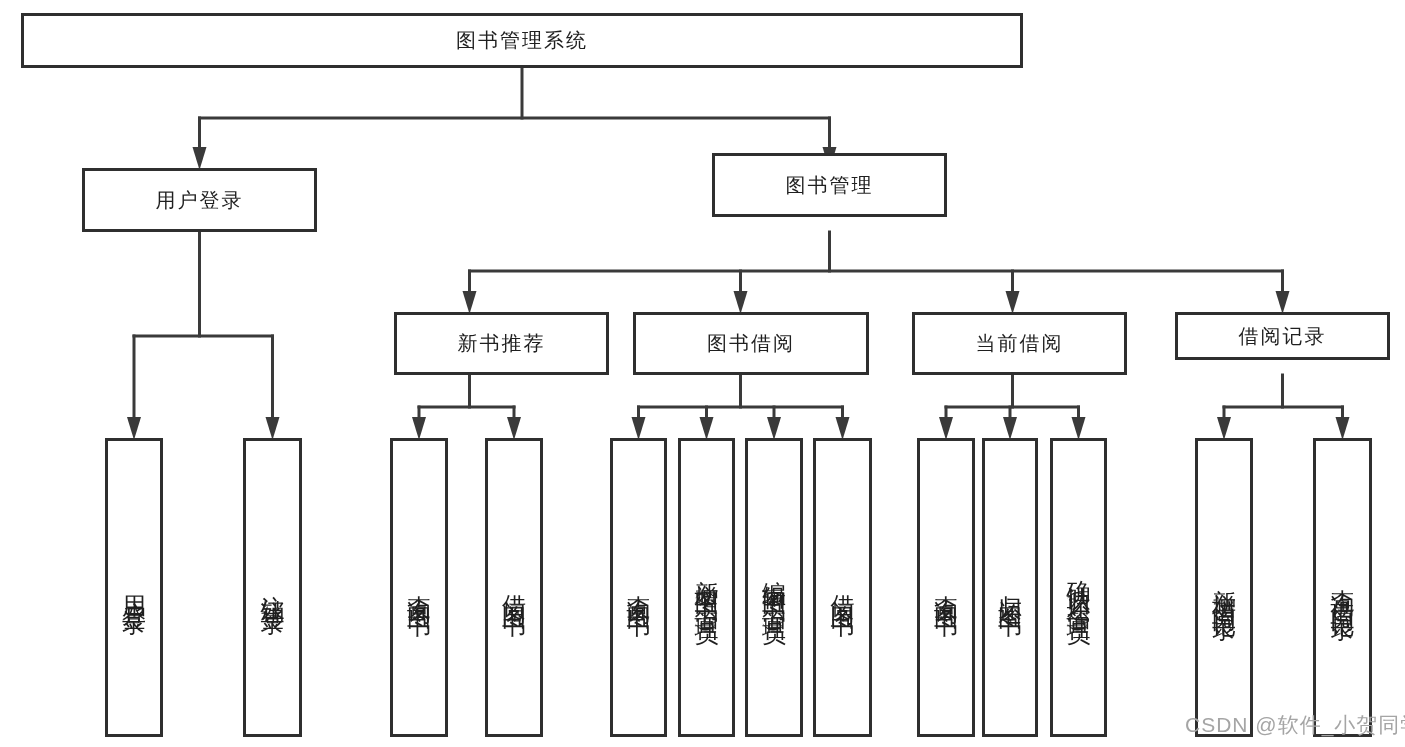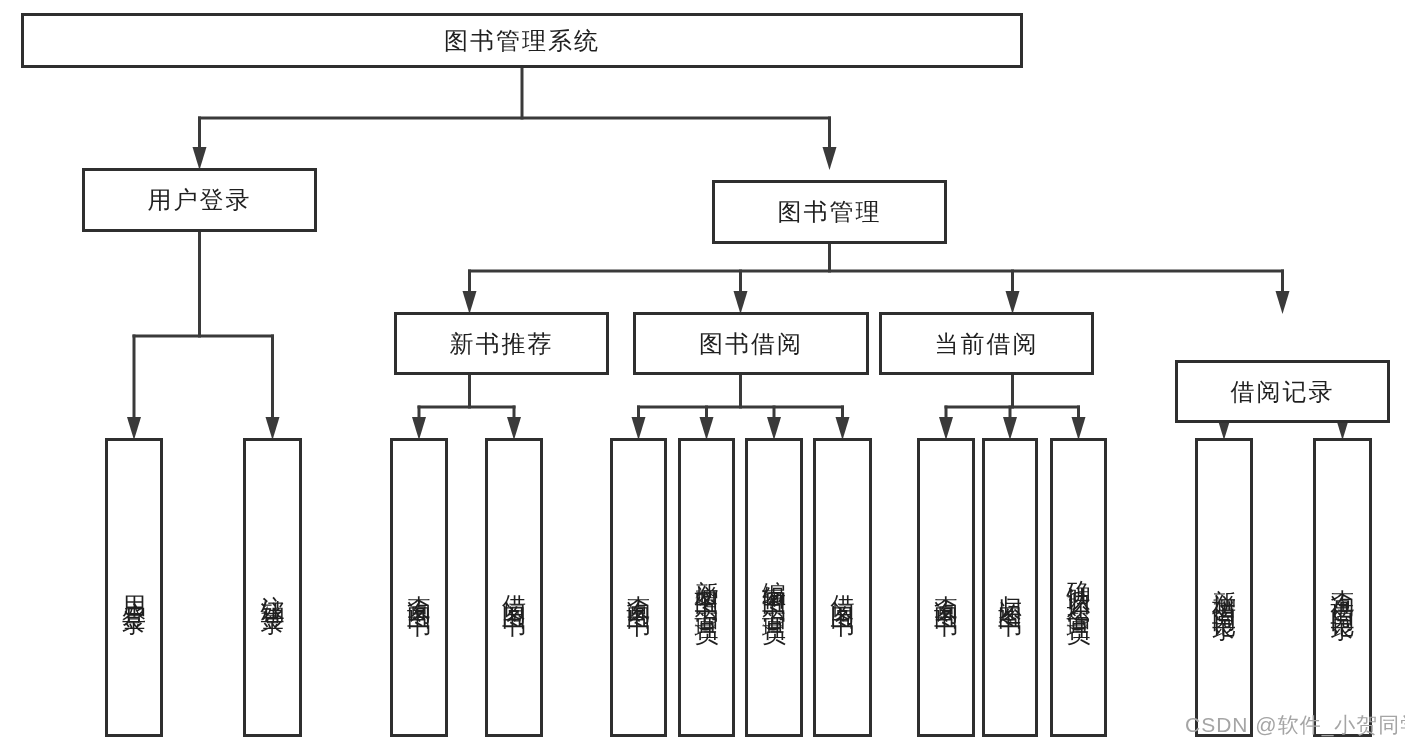--- a/index.html
+++ b/index.html
@@ -29,21 +29,21 @@
     position: absolute;
     box-sizing: border-box;
     background: #ffffff;
     border: 3px solid var(--border, #2f2f2f);
     display: flex;
     align-items: center;
     justify-content: center;
     color: var(--text, #1f1f1f);
   }
   .node.h-text span {
-    font-size: 24px;
+    font-size: 20px;
     letter-spacing: 2px;
     white-space: nowrap;
   }
   .node.v-text span {
     writing-mode: vertical-rl;
     text-orientation: mixed;
     font-size: 24px;
     letter-spacing: 6px;
     line-height: 1;
     white-space: nowrap;
@@ -117,33 +117,33 @@
       <line x1="1342.5" y1="407" x2="1342.5" y2="417" class="edge"></line>
       <polygon points="1335.5,417 1349.5,417 1342.5,440" class="arrow"></polygon>
     </svg>
   <div id="nodes">
       <div class="node h-text" style="left: 21px; top: 13px; width: 1002px; height: 55px;">
         <span>图书管理系统</span>
       </div>
       <div class="node h-text" style="left: 82px; top: 168px; width: 235px; height: 64px;">
         <span>用户登录</span>
       </div>
-      <div class="node h-text" style="left: 712px; top: 180px; width: 235px; height: 64px;">
+      <div class="node h-text" style="left: 712px; top: 153px; width: 235px; height: 64px;">
         <span>图书管理</span>
       </div>
       <div class="node h-text" style="left: 362px; top: 312px; width: 215px; height: 63px; margin-left: 32px;">
         <span>新书推荐</span>
       </div>
       <div class="node h-text" style="left: 633px; top: 312px; width: 236px; height: 63px;">
         <span>图书借阅</span>
       </div>
-      <div class="node h-text" style="left: 879px; top: 312px; width: 215px; height: 63px;">
+      <div class="node h-text" style="left: 912px; top: 312px; width: 215px; height: 63px;">
         <span>当前借阅</span>
       </div>
-      <div class="node h-text" style="left: 1175px; top: 312px; width: 215px; height: 63px; margin-top: 48px;">
+      <div class="node h-text" style="left: 1175px; top: 312px; width: 215px; height: 48px;">
         <span>借阅记录</span>
       </div>
       <div class="node v-text" style="left: 105px; top: 438px; width: 58px; height: 299px;">
         <span>用户登录</span>
       </div>
       <div class="node v-text" style="left: 243px; top: 438px; width: 59px; height: 299px;">
         <span>注销登录</span>
       </div>
       <div class="node v-text" style="left: 390px; top: 438px; width: 58px; height: 299px;">
         <span>查询图书</span>

